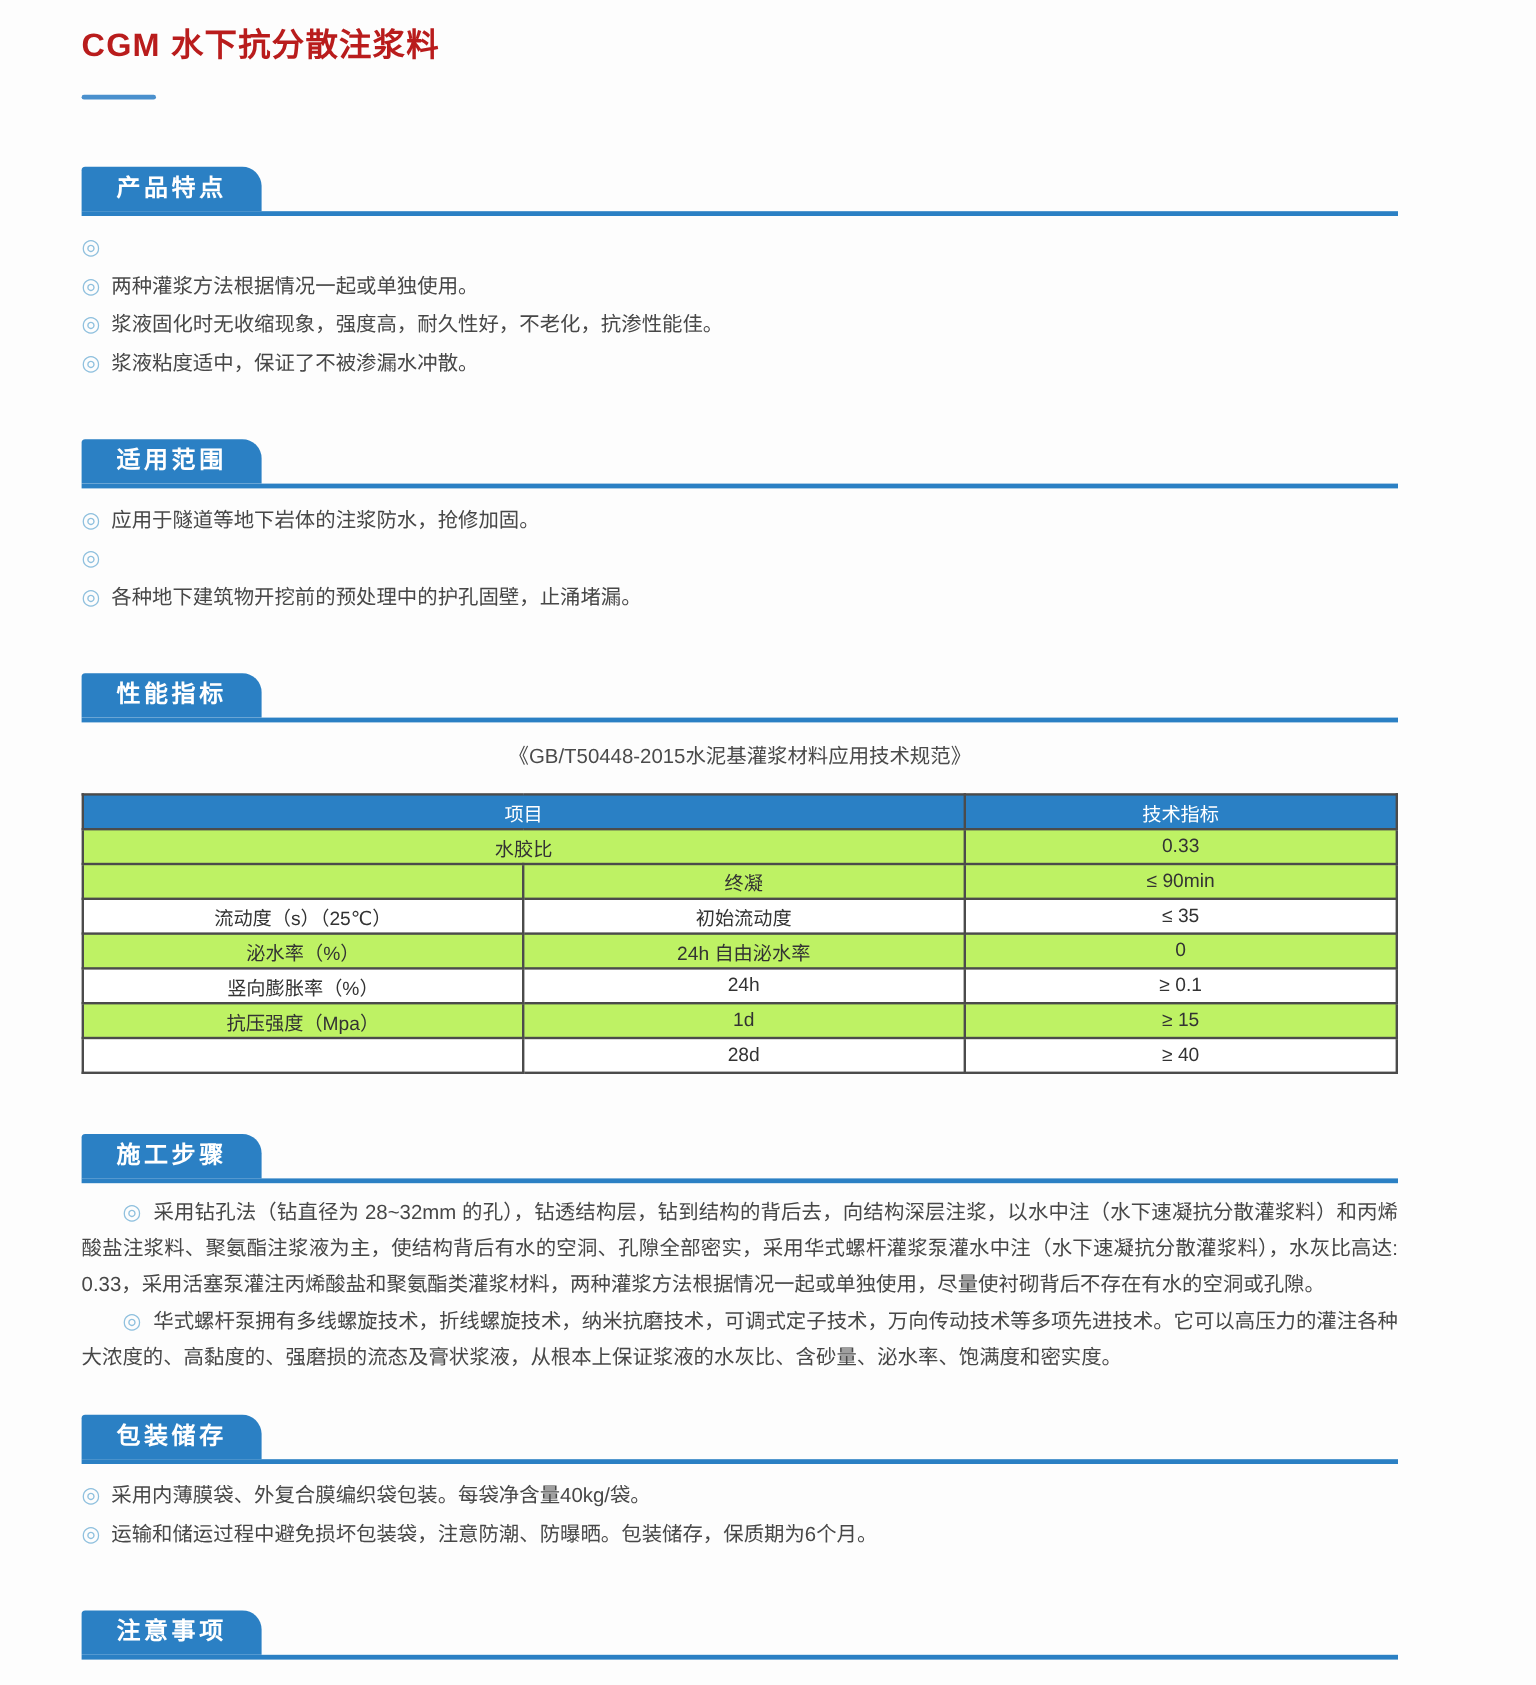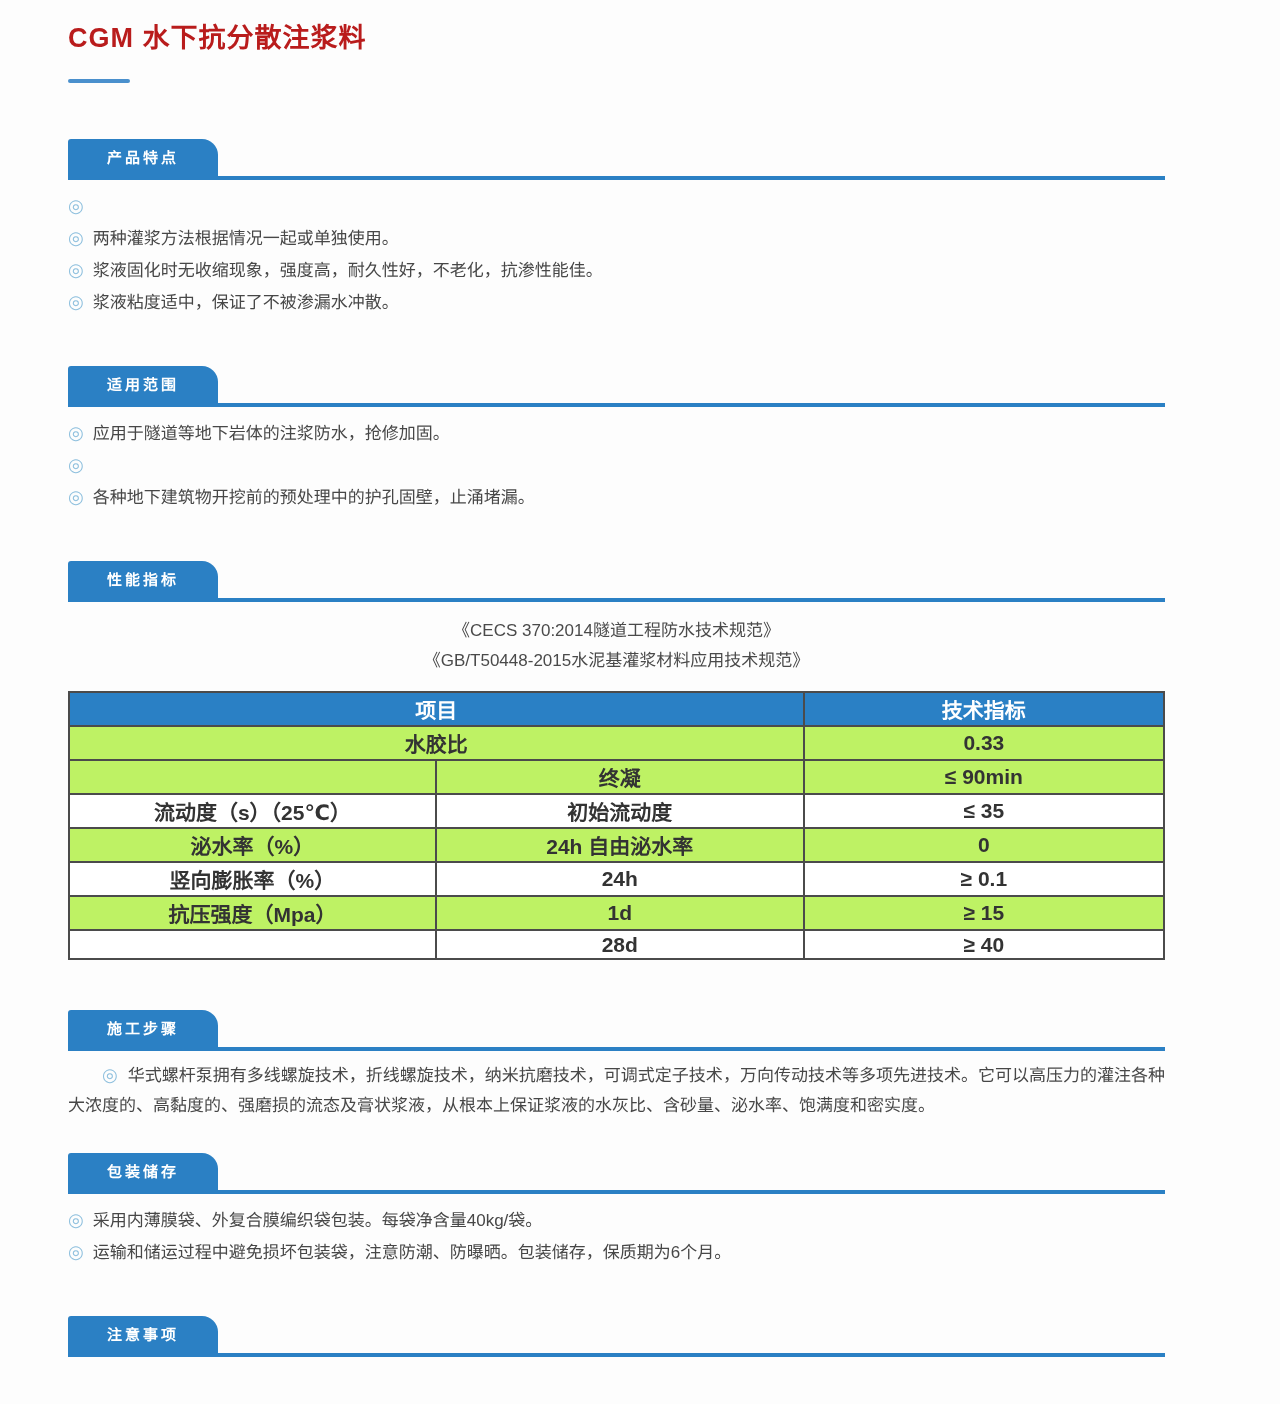--- a/index.html
+++ b/index.html
@@ -30,21 +30,21 @@
   .section.tight { margin-top: 32px; }
   .tab-row { border-bottom: 4px solid #2b80c4; }
   .tab {
     display: inline-block;
     min-width: 150px;
     height: 37px;
     line-height: 37px;
     padding: 0 24px;
     background: #2b80c4;
     color: #ffffff;
-    font-size: 15px;
+    font-size: 20px;
     font-weight: 700;
     letter-spacing: 3px;
     text-align: center;
     border-top-right-radius: 16px;
     border-top-left-radius: 3px;
   }
 
   
   ul.bullets { list-style: none; margin-top: 13px; }
   ul.bullets li {
@@ -72,22 +72,22 @@
     width: 100%;
     margin-top: 15px;
     border-collapse: collapse;
     table-layout: fixed;
     color: #333333;
   }
   table.perf th, table.perf td {
     border: 2px solid #4b4b4b;
     height: 29px;
     padding: 1px 4px;
-    font-size: 21px;
-    font-weight: 700;
+    font-size: 16px;
+    font-weight: 400;
     text-align: center;
     vertical-align: middle;
     background: #ffffff;
   }
   table.perf thead th {
     background: #2a80c5;
     color: #ffffff;
   }
   table.perf tr.shade td { background: #bef264; }
 
@@ -150,21 +150,20 @@
           <span>各种地下建筑物开挖前的预处理中的护孔固壁，止涌堵漏。</span>
         </li>
     </ul>
   </section>
 
   <section class="section">
     <div class="tab-row">
       <div class="tab">性能指标</div>
     </div>
     <div class="refs">
-      <div class="ref-line">《CECS 370:2014隧道工程防水技术规范》</div>
       <div class="ref-line">《GB/T50448-2015水泥基灌浆材料应用技术规范》</div>
     </div>
     <table class="perf">
       <colgroup>
           <col style="width:33.5%">
           <col style="width:33.6%">
           <col style="width:32.9%">
         </colgroup>
       <thead>
         <tr>
@@ -209,20 +208,21 @@
         </tr>
       </tbody>
     </table>
   </section>
 
   <section class="section">
     <div class="tab-row">
       <div class="tab">施工步骤</div>
     </div>
     <div class="paras">
+      <p class="para"><span class="ring-inline">◎</span><span>采用钻孔法（钻直径为 28~32mm 的孔），钻透结构层，钻到结构的背后去，向结构深层注浆，以水中注（水下速凝抗分散灌浆料）和丙烯酸盐注浆料、聚氨酯注浆液为主，使结构背后有水的空洞、孔隙全部密实，采用华式螺杆灌浆泵灌水中注（水下速凝抗分散灌浆料），水灰比高达: 0.33，采用活塞泵灌注丙烯酸盐和聚氨酯类灌浆材料，两种灌浆方法根据情况一起或单独使用，尽量使衬砌背后不存在有水的空洞或孔隙。</span></p>
       <p class="para"><span class="ring-inline">◎</span><span>华式螺杆泵拥有多线螺旋技术，折线螺旋技术，纳米抗磨技术，可调式定子技术，万向传动技术等多项先进技术。它可以高压力的灌注各种大浓度的、高黏度的、强磨损的流态及膏状浆液，从根本上保证浆液的水灰比、含砂量、泌水率、饱满度和密实度。</span></p>
     </div>
   </section>
 
   <section class="section tight">
     <div class="tab-row">
       <div class="tab">包装储存</div>
     </div>
     <ul class="bullets">
       <li>

